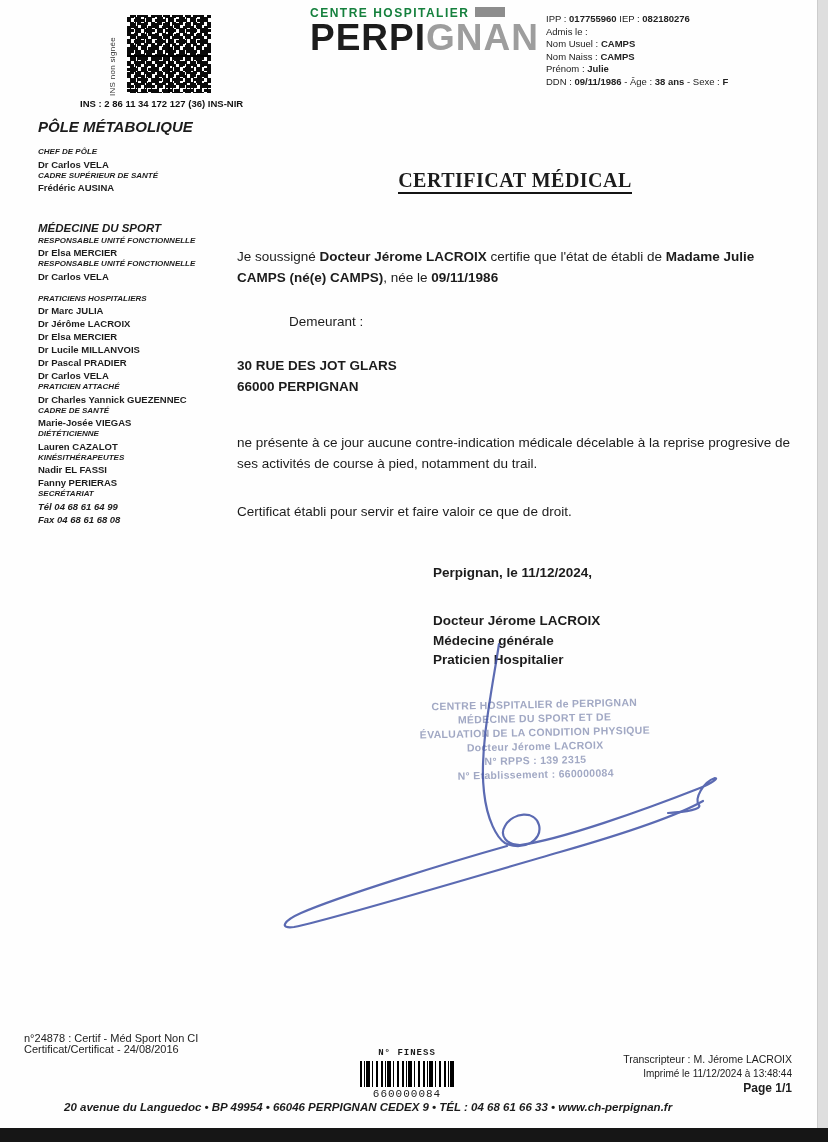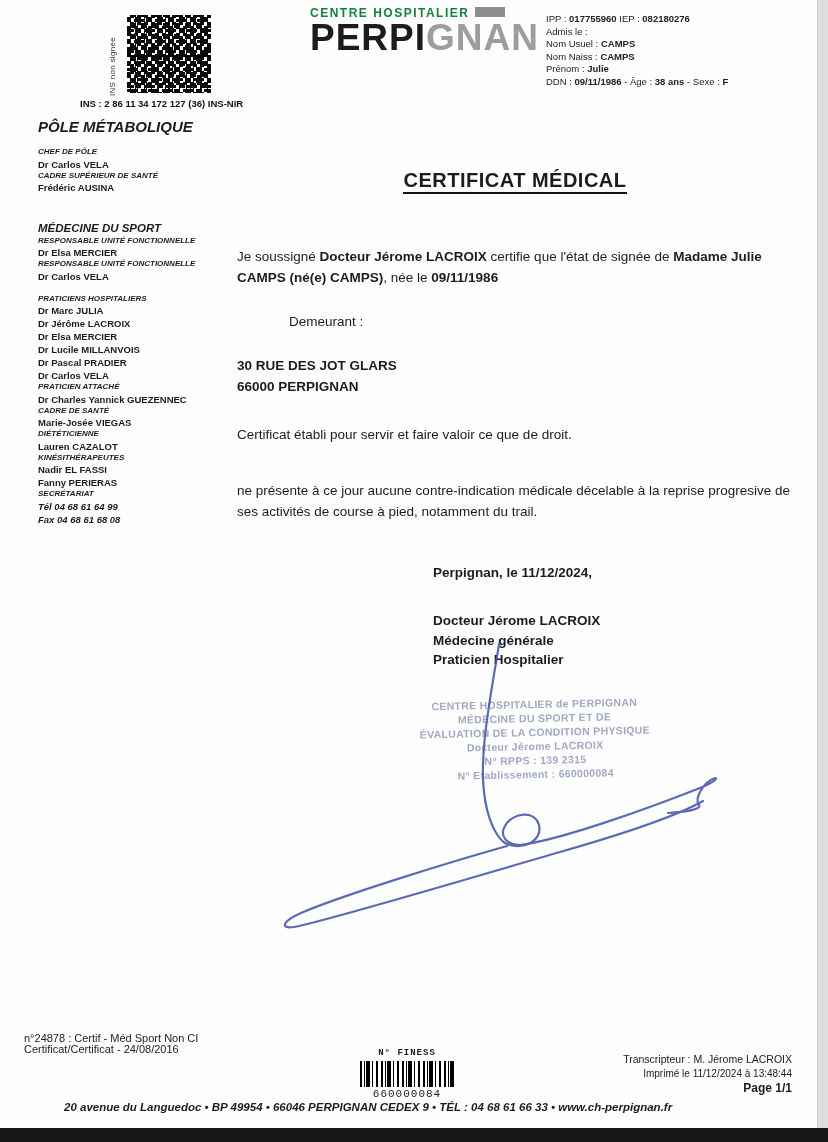--- a/index.html
+++ b/index.html
@@ -40,21 +40,21 @@
   .sb-role{font-size:8px;line-height:10.5px;font-style:italic;font-weight:600;}
   .sb-name{font-size:9.5px;line-height:13px;font-weight:bold;}
   .sb-contact{font-size:9.5px;line-height:13px;font-weight:bold;font-style:italic;}
   .sb-gap{height:14px;}
   .sb-gap2{height:11px;}
   
   .main{position:absolute;left:237px;top:170px;width:556px;font-size:13.5px;line-height:21px;}
   .title-wrap{text-align:center;margin-bottom:52px;}
   .title{
     display:inline-block;font-size:20px;font-weight:bold;letter-spacing:.5px;
-    border-bottom:2.5px solid #141414;padding-bottom:1px;
+    border-bottom:2.5px solid #141414;padding-bottom:1px;font-family:Liberation Serif, serif;
   }
   .para{margin:0 0 0 0;}
   .demeurant{margin-top:23px;padding-left:52px;}
   .addr{margin-top:23px;font-weight:bold;line-height:21px;}
   .p3{margin-top:35px;}
   .p4{margin-top:27px;}
   .dateline{margin-top:40px;padding-left:196px;font-weight:bold;}
   .signblock{margin-top:28px;padding-left:196px;font-weight:bold;line-height:19.5px;}
   
   .stamp{
@@ -143,28 +143,28 @@
       <div class="sb-name">Fanny PERIERAS</div>
       <div class="sb-role">SECRÉTARIAT</div>
       <div class="sb-contact">Tél 04 68 61 64 99</div>
       <div class="sb-contact">Fax 04 68 61 68 08</div>
     </div>
 
   <div class="main">
     <div class="title-wrap">
       <span class="title">CERTIFICAT MÉDICAL</span>
     </div>
-    <p class="para"><span>Je soussigné </span><span class="bold">Docteur Jérome LACROIX</span><span> certifie que l'état de signée de </span><span class="bold">Madame Julie CAMPS (né(e) CAMPS)</span><span>, née le </span><span class="bold">09/11/1986</span></p>
+    <p class="para"><span>Je soussigné </span><span class="bold">Docteur Jérome LACROIX</span><span> certifie que l'état de établi de </span><span class="bold">Madame Julie CAMPS (né(e) CAMPS)</span><span>, née le </span><span class="bold">09/11/1986</span></p>
     <div class="demeurant">Demeurant :</div>
     <div class="addr">
       <div>30 RUE DES JOT GLARS</div>
       <div>66000 PERPIGNAN</div>
     </div>
+    <p class="para p3">ne présente à ce jour aucune contre-indication médicale décelable à la reprise progresive de ses activités de course à pied, notamment du trail.</p>
     <p class="para p4">Certificat établi pour servir et faire valoir ce que de droit.</p>
-    <p class="para p3">ne présente à ce jour aucune contre-indication médicale décelable à la reprise progresive de ses activités de course à pied, notamment du trail.</p>
     <div class="dateline">Perpignan, le 11/12/2024,</div>
     <div class="signblock">
       <div>Docteur Jérome LACROIX</div>
       <div>Médecine générale</div>
       <div>Praticien Hospitalier</div>
     </div>
   </div>
 
   <div class="stamp">
     <div>CENTRE HOSPITALIER de PERPIGNAN</div>

